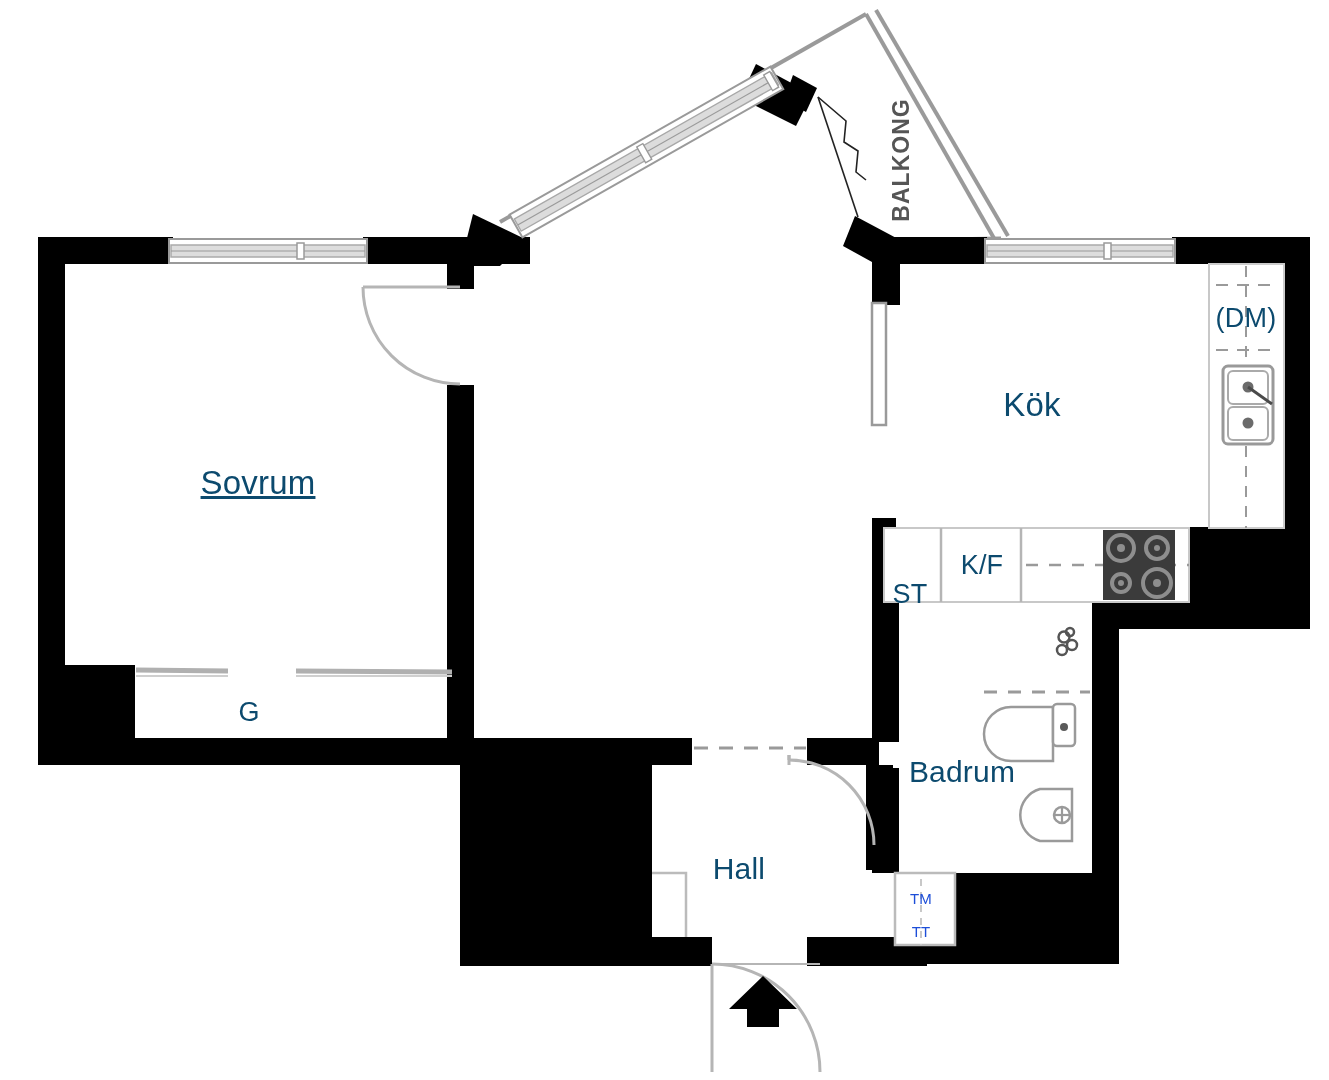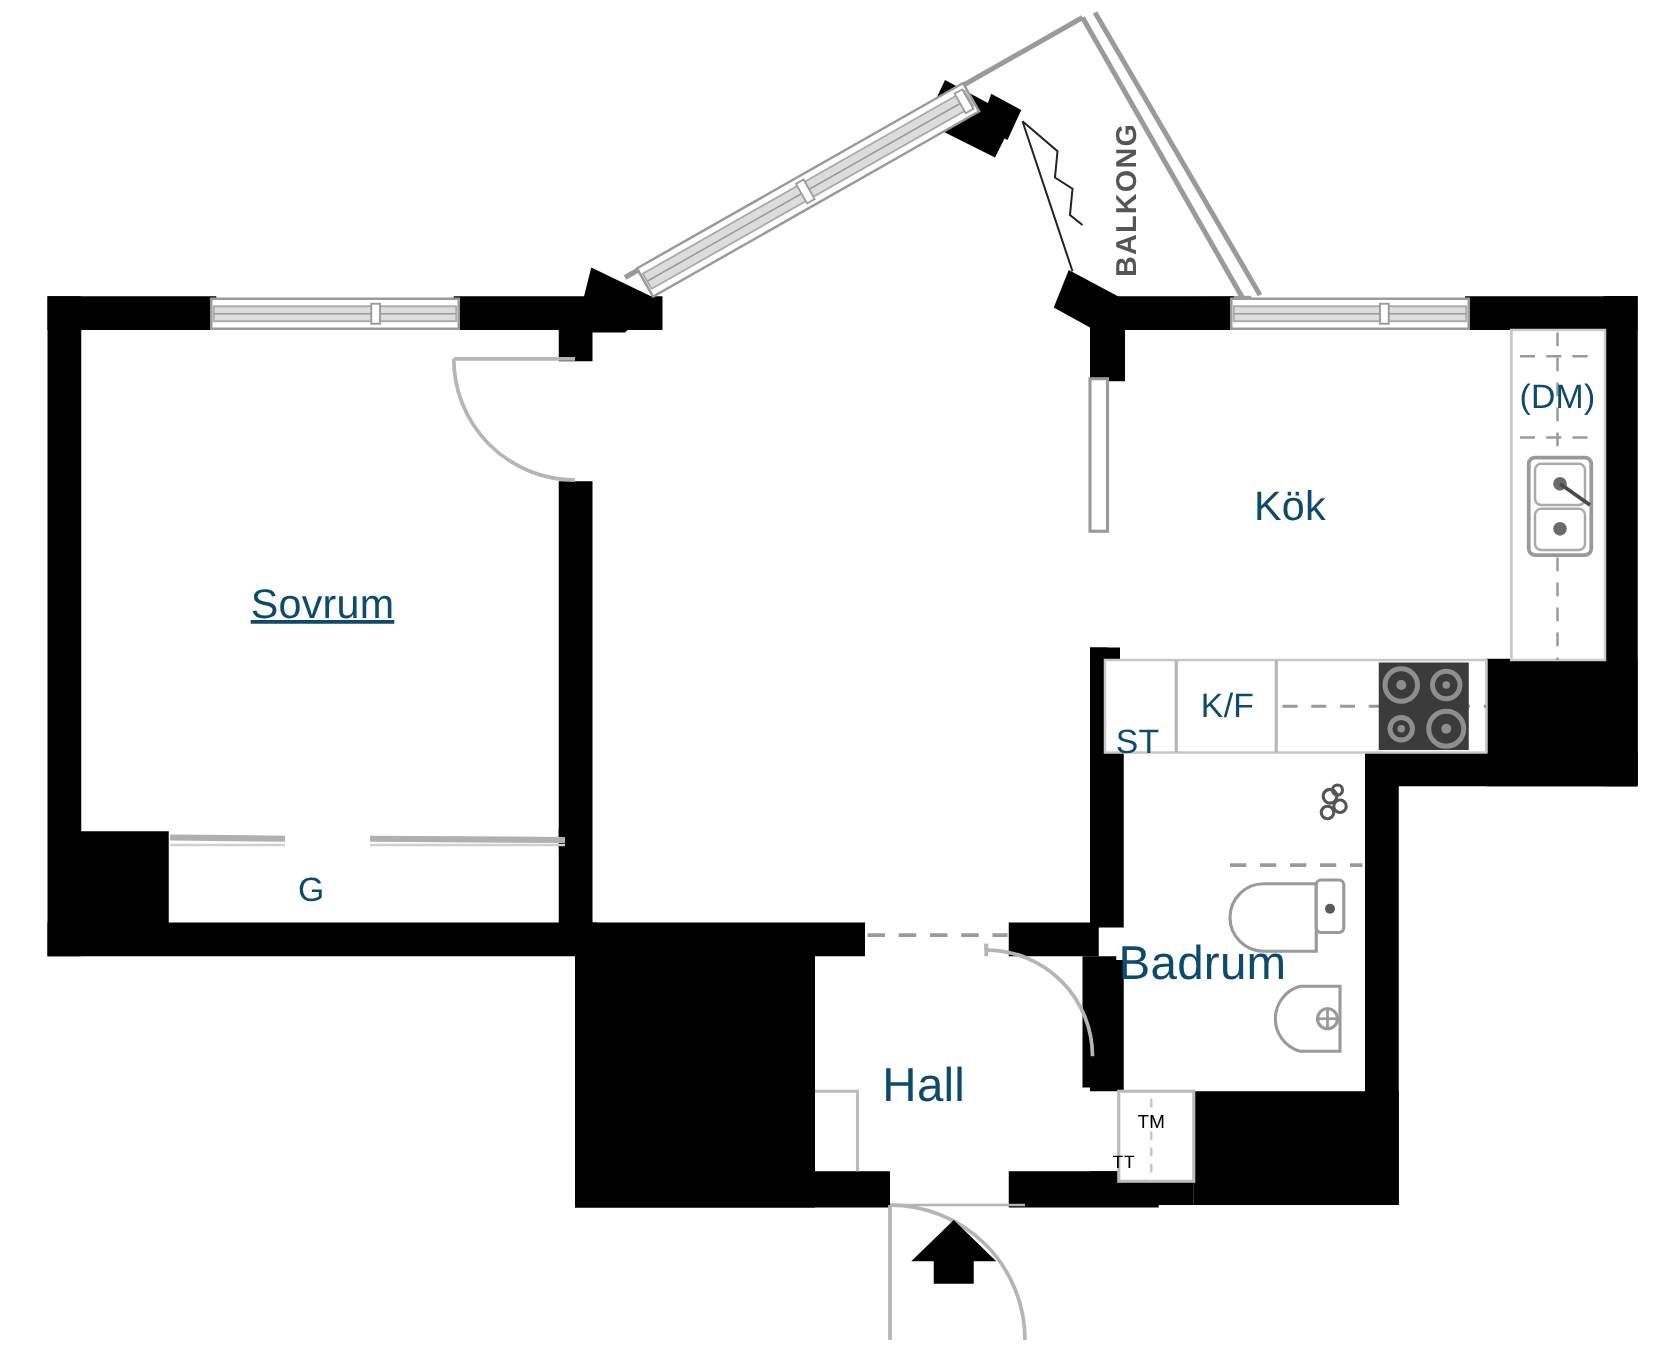--- a/index.html
+++ b/index.html
@@ -2,23 +2,23 @@
 <html><head>
 <meta charset="utf-8">
 <style>
   html,body{margin:0;padding:0;background:#ffffff;}
   body{font-family:"Liberation Sans","DejaVu Sans",sans-serif;}
   #plan-wrap{position:relative;width:1329px;height:1080px;background:#ffffff;overflow:hidden;}
   #plan-svg{position:absolute;left:0;top:0;width:1329px;height:1080px;display:block;}
   .rm-label{position:absolute;color:#0c4a6e;font-weight:400;white-space:nowrap;
             transform:translate(-50%,-50%);letter-spacing:.2px;}
   .rm-big{font-size:33px;}
-  .rm-mid{font-size:38px;}
+  .rm-mid{font-size:30px;}
   .rm-sm{font-size:27px;}
-  .rm-xs{font-size:15px;color:#000000;}
+  .rm-xs{font-size:15px;color:#1d4ed8;}
   .rm-vert{transform:translate(-50%,-50%) rotate(-90deg);font-size:23px;font-weight:700;color:#555;letter-spacing:1px;}
 </style>
 </head>
 <body>
 
 <div id="plan-wrap">
 
 <svg id="plan-svg" viewBox="0 0 1329 1080" xmlns="http://www.w3.org/2000/svg">
 
   <g fill="none" stroke="#9a9a9a" stroke-width="4">
@@ -223,16 +223,16 @@
 
 <div class="rm-label rm-big" style="left:258px; top:483px;text-decoration:underline;">Sovrum</div>
 <div class="rm-label rm-big" style="left:1032px;top:405px;">Kök</div>
 <div class="rm-label rm-mid" style="left:962px; top:772px;">Badrum</div>
 <div class="rm-label rm-mid" style="left:739px; top:869px;">Hall</div>
 <div class="rm-label rm-sm" style="left:249px; top:712px;">G</div>
 <div class="rm-label rm-sm" style="left:910px; top:594px;">ST</div>
 <div class="rm-label rm-sm" style="left:982px; top:565px;">K/F</div>
 <div class="rm-label rm-sm" style="left:1246px;top:318px;">(DM)</div>
 <div class="rm-label rm-xs" style="left:921px; top:898px;">TM</div>
-<div class="rm-label rm-xs" style="left:899px; top:931px;font-family:Liberation Mono, monospace;">TT</div>
+<div class="rm-label rm-xs" style="left:921px; top:931px;">TT</div>
 <div class="rm-label rm-vert" style="left:901px; top:160px;">BALKONG</div>
 
 </div>
 
 </body></html>

